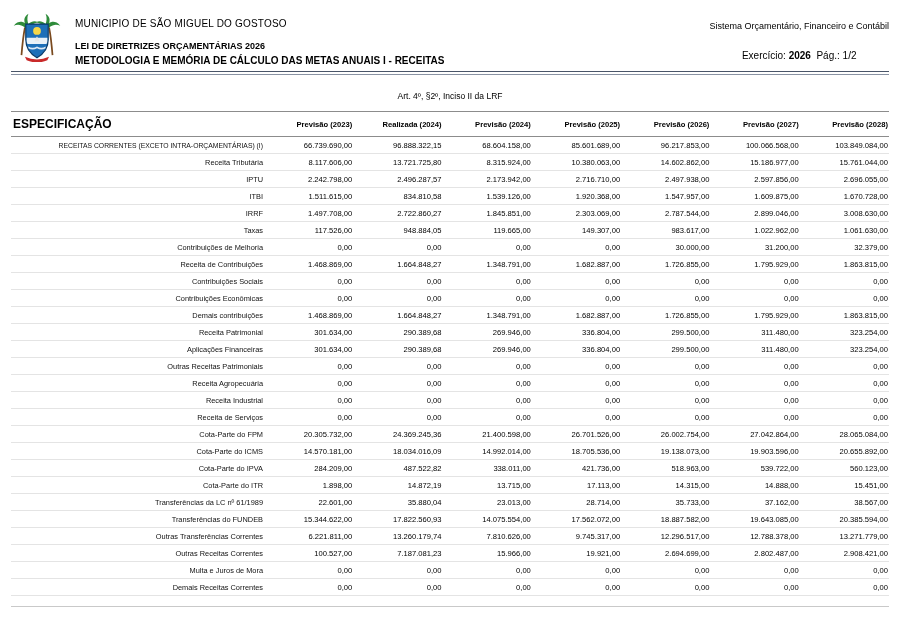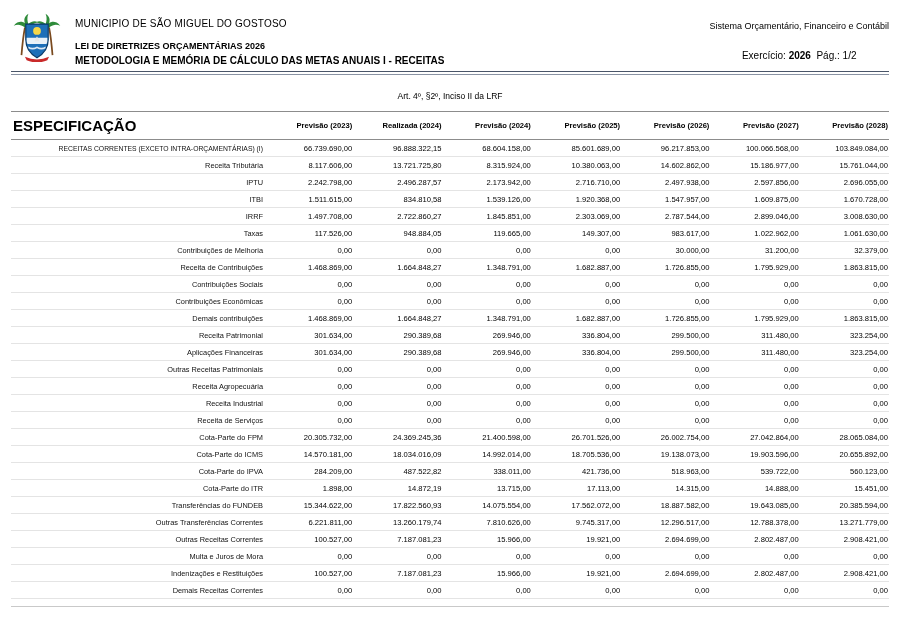--- a/index.html
+++ b/index.html
@@ -28,21 +28,21 @@
   .double-rule { margin-top:5px; height:4px; border-top:1px solid #4a5568; border-bottom:1px solid #8a93a3; }
 
   .article { margin-top:16px; font-size:8.5px;text-align:center; }
 
   
   table { width:100%; border-collapse:collapse; table-layout:fixed; margin-top:10px; }
   thead th {
     border-top:1px solid #8c8c8c; border-bottom:1px solid #8c8c8c;
     padding:5px 2px; white-space:nowrap; overflow:hidden;
   }
-  th.spec-head { width:253px; text-align:left; font-size:15px; font-weight:bold; padding-left:2px; }
+  th.spec-head { width:253px; text-align:left; font-size:12px; font-weight:bold; padding-left:2px; }
   th.num-head  { text-align:right; font-size:7.6px; font-weight:bold; padding-right:1px;margin-top:12px; }
   tbody td {
     border-bottom:1px solid #e4e4e4;
     padding:3.5px 1px 3.5px 2px;
     font-size:7.4px; white-space:nowrap; overflow:hidden;
   }
   td.spec-cell  { text-align:right; color:#111; }
   td.value-cell { text-align:right; font-size:7.6px; }
   tr.lvl0 td.spec-cell { padding-left:2px; font-size:6.8px; }
   tr.lvl1 td.spec-cell { padding-left:10px; }
@@ -311,20 +311,30 @@
           <td class="spec-cell">Cota-Parte do ITR</td>
           <td class="value-cell">1.898,00</td>
           <td class="value-cell">14.872,19</td>
           <td class="value-cell">13.715,00</td>
           <td class="value-cell">17.113,00</td>
           <td class="value-cell">14.315,00</td>
           <td class="value-cell">14.888,00</td>
           <td class="value-cell">15.451,00</td>
         </tr>
         <tr class="lvl2">
+          <td class="spec-cell">Transferências da LC nº 61/1989</td>
+          <td class="value-cell">22.601,00</td>
+          <td class="value-cell">35.880,04</td>
+          <td class="value-cell">23.013,00</td>
+          <td class="value-cell">28.714,00</td>
+          <td class="value-cell">35.733,00</td>
+          <td class="value-cell">37.162,00</td>
+          <td class="value-cell">38.567,00</td>
+        </tr>
+        <tr class="lvl2">
           <td class="spec-cell">Transferências do FUNDEB</td>
           <td class="value-cell">15.344.622,00</td>
           <td class="value-cell">17.822.560,93</td>
           <td class="value-cell">14.075.554,00</td>
           <td class="value-cell">17.562.072,00</td>
           <td class="value-cell">18.887.582,00</td>
           <td class="value-cell">19.643.085,00</td>
           <td class="value-cell">20.385.594,00</td>
         </tr>
         <tr class="lvl2">
@@ -351,30 +361,20 @@
           <td class="spec-cell">Multa e Juros de Mora</td>
           <td class="value-cell">0,00</td>
           <td class="value-cell">0,00</td>
           <td class="value-cell">0,00</td>
           <td class="value-cell">0,00</td>
           <td class="value-cell">0,00</td>
           <td class="value-cell">0,00</td>
           <td class="value-cell">0,00</td>
         </tr>
         <tr class="lvl2">
-          <td class="spec-cell">Indenizações e Restituições</td>
-          <td class="value-cell">100.527,00</td>
-          <td class="value-cell">7.187.081,23</td>
-          <td class="value-cell">15.966,00</td>
-          <td class="value-cell">19.921,00</td>
-          <td class="value-cell">2.694.699,00</td>
-          <td class="value-cell">2.802.487,00</td>
-          <td class="value-cell">2.908.421,00</td>
-        </tr>
-        <tr class="lvl2">
           <td class="spec-cell">Demais Receitas Correntes</td>
           <td class="value-cell">0,00</td>
           <td class="value-cell">0,00</td>
           <td class="value-cell">0,00</td>
           <td class="value-cell">0,00</td>
           <td class="value-cell">0,00</td>
           <td class="value-cell">0,00</td>
           <td class="value-cell">0,00</td>
         </tr>
       </tbody>

